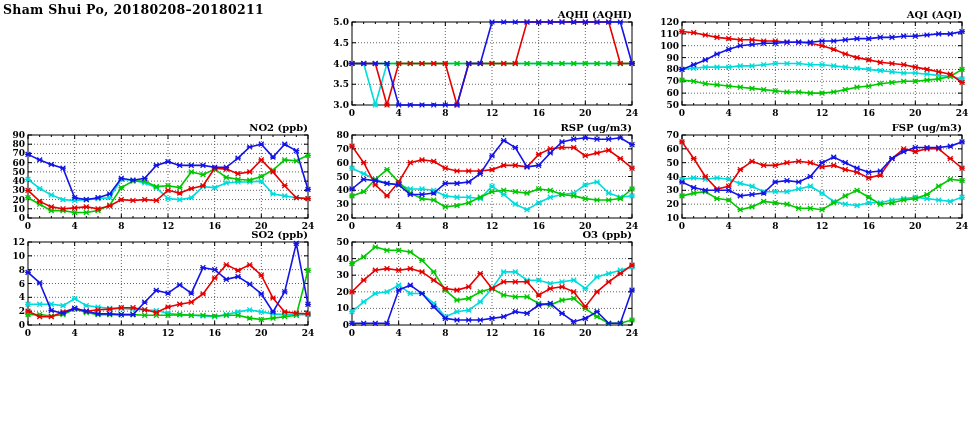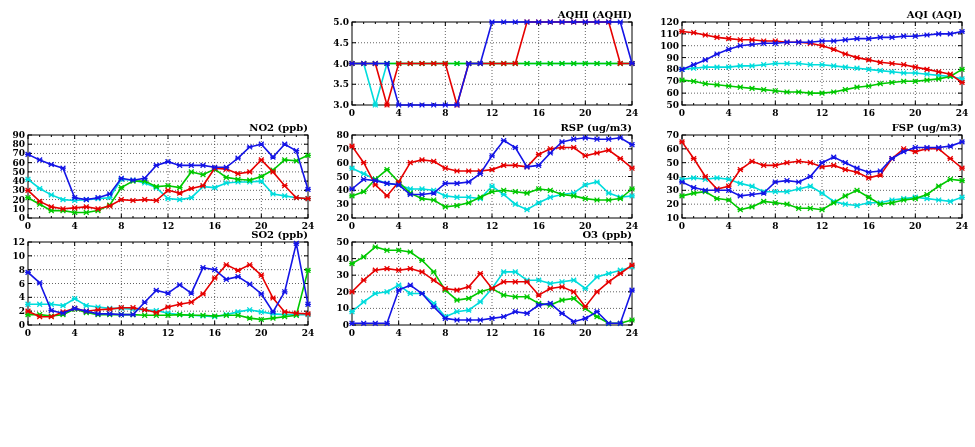--- a/index.html
+++ b/index.html
@@ -18,20 +18,21 @@
   .tick{font-size:9px;}
   .ctitle{font-size:10px;}
   .grid{stroke:#3c3c3c;stroke-width:0.8;stroke-dasharray:1 2;}
   .ax{stroke:#000;stroke-width:1;}
   .frame{fill:none;stroke:#000;stroke-width:1;}
 </style>
 </head>
 <body>
 
 <div id="screen">
+  <div class="main-title">Sham Shui Po, 20180208–20180211</div>
   <div class="chart" id="chart-aqhi"><svg viewBox="0 0 322 113" width="322" height="113">
         <line x1="26" y1="96" x2="30" y2="96" class="ax"></line>
         <line x1="302" y1="96" x2="306" y2="96" class="ax"></line>
         <text x="23" y="99" text-anchor="end" class="tick">3.0</text>
         <line x1="26" y1="75.25" x2="306" y2="75.25" class="grid"></line>
         <line x1="26" y1="75.25" x2="30" y2="75.25" class="ax"></line>
         <line x1="302" y1="75.25" x2="306" y2="75.25" class="ax"></line>
         <text x="23" y="78.25" text-anchor="end" class="tick">3.5</text>
         <line x1="26" y1="54.5" x2="306" y2="54.5" class="grid"></line>
         <line x1="26" y1="54.5" x2="30" y2="54.5" class="ax"></line>

